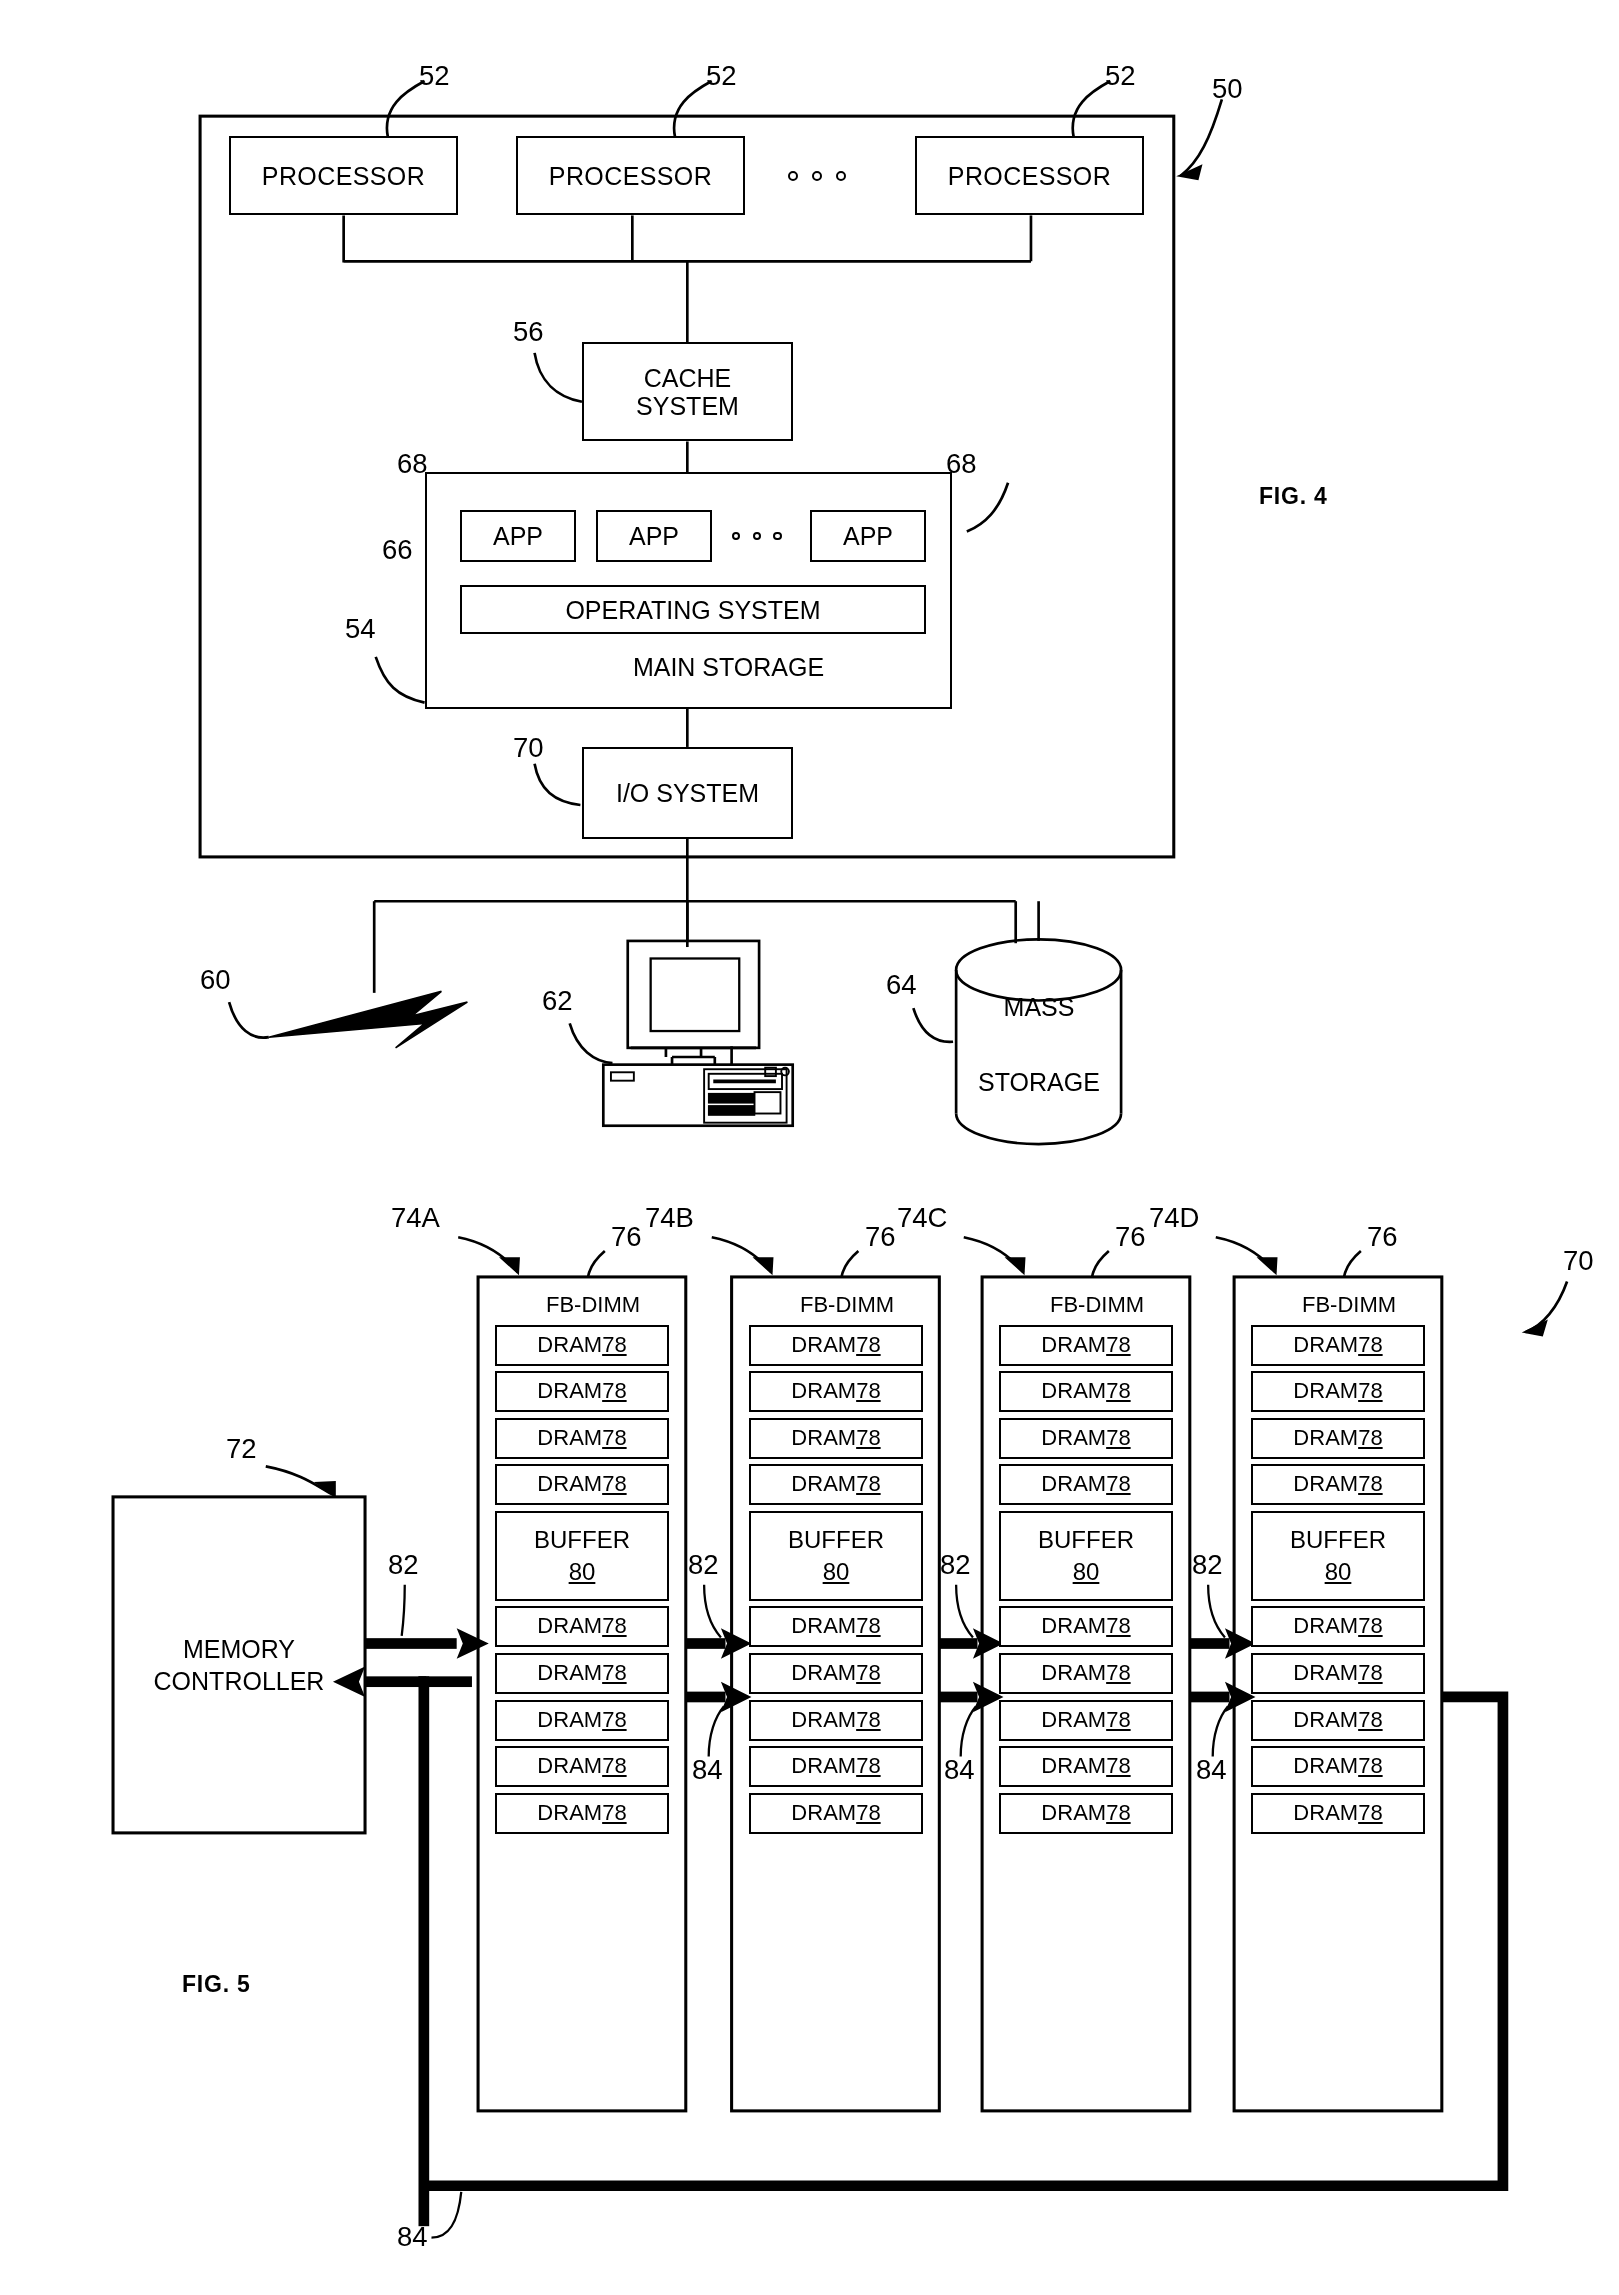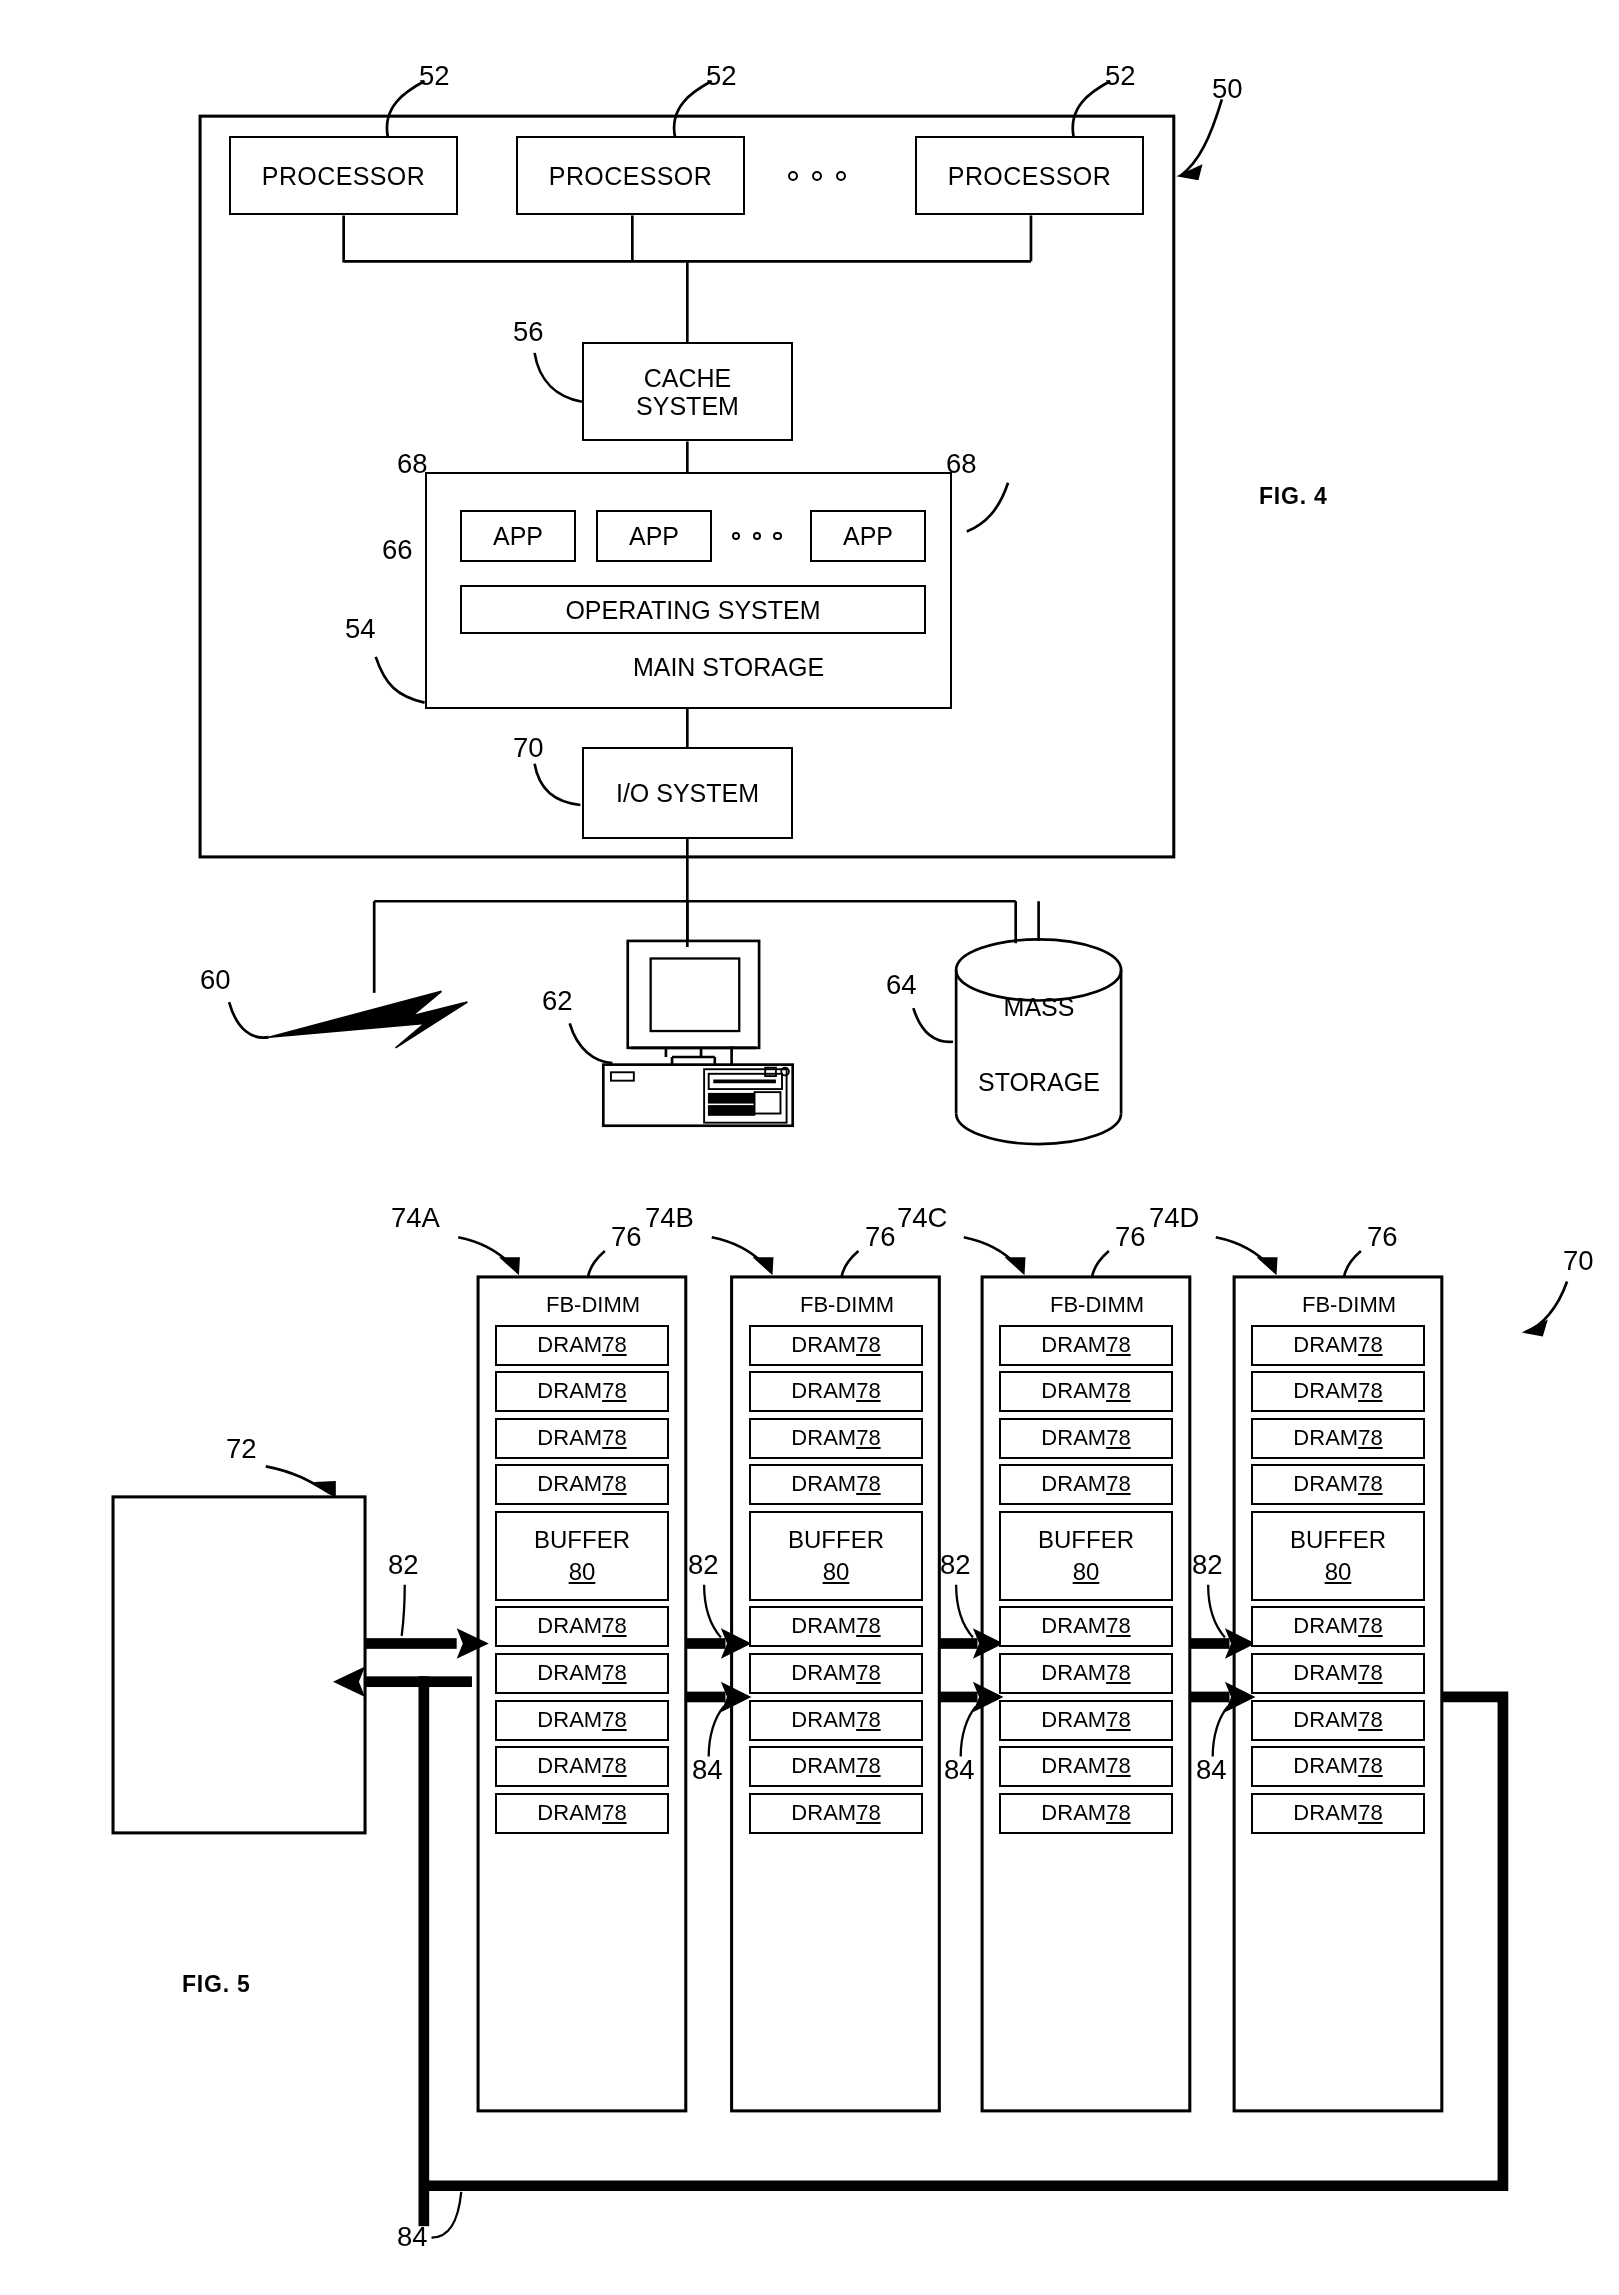--- a/index.html
+++ b/index.html
@@ -253,20 +253,24 @@
   <div class="ref" style="left:946px;top:448px;">68</div>
   <div class="ref" style="left:382px;top:526px;margin-top:8px;">66</div>
   <div class="ref" style="left:345px;top:613px;">54</div>
   <div class="ref" style="left:513px;top:732px;">70</div>
   <div class="ref" style="left:200px;top:964px;">60</div>
   <div class="ref" style="left:542px;top:985px;">62</div>
   <div class="ref" style="left:886px;top:969px;">64</div>
 
   <div class="figlabel" style="left:1259px;top:483px;">FIG. 4</div>
 
+  <div class="plain t-mc" style="left:113px;top:1604px;width:252px;height:122px;flex-direction:column;">
+    <span>MEMORY</span>
+    <span>CONTROLLER</span>
+  </div>
 
   <div id="dimm-host">
       <div class="plain t-fb" style="left: 478px; top: 1288px; width: 208px; height: 34px;">FB-DIMM</div>
       <div class="box t-dram" style="left: 495px; top: 1325px; width: 174px; height: 41px;">
         <span>DRAM </span>
         <span class="u">78</span>
       </div>
       <div class="box t-dram" style="left: 495px; top: 1371px; width: 174px; height: 41px;">
         <span>DRAM </span>
         <span class="u">78</span>

